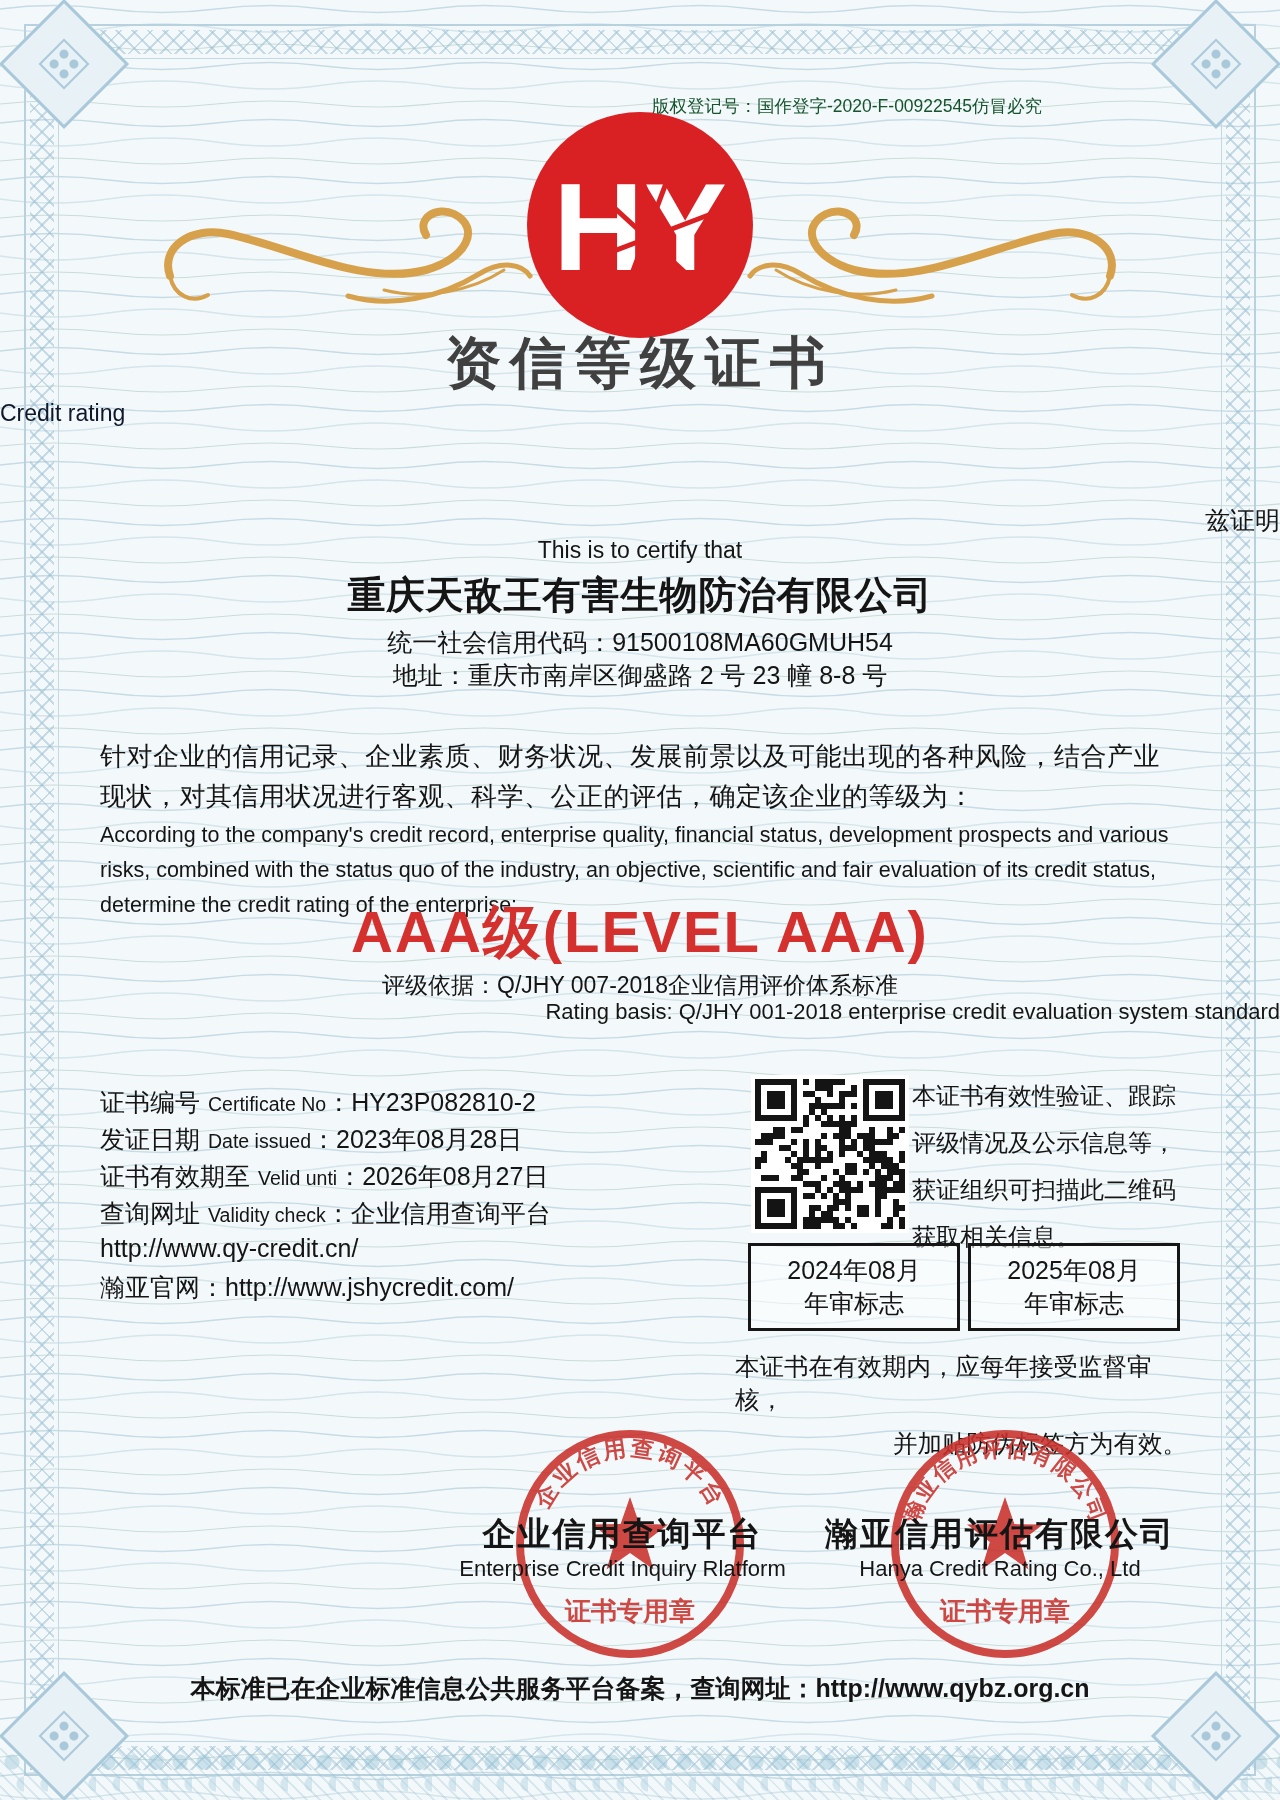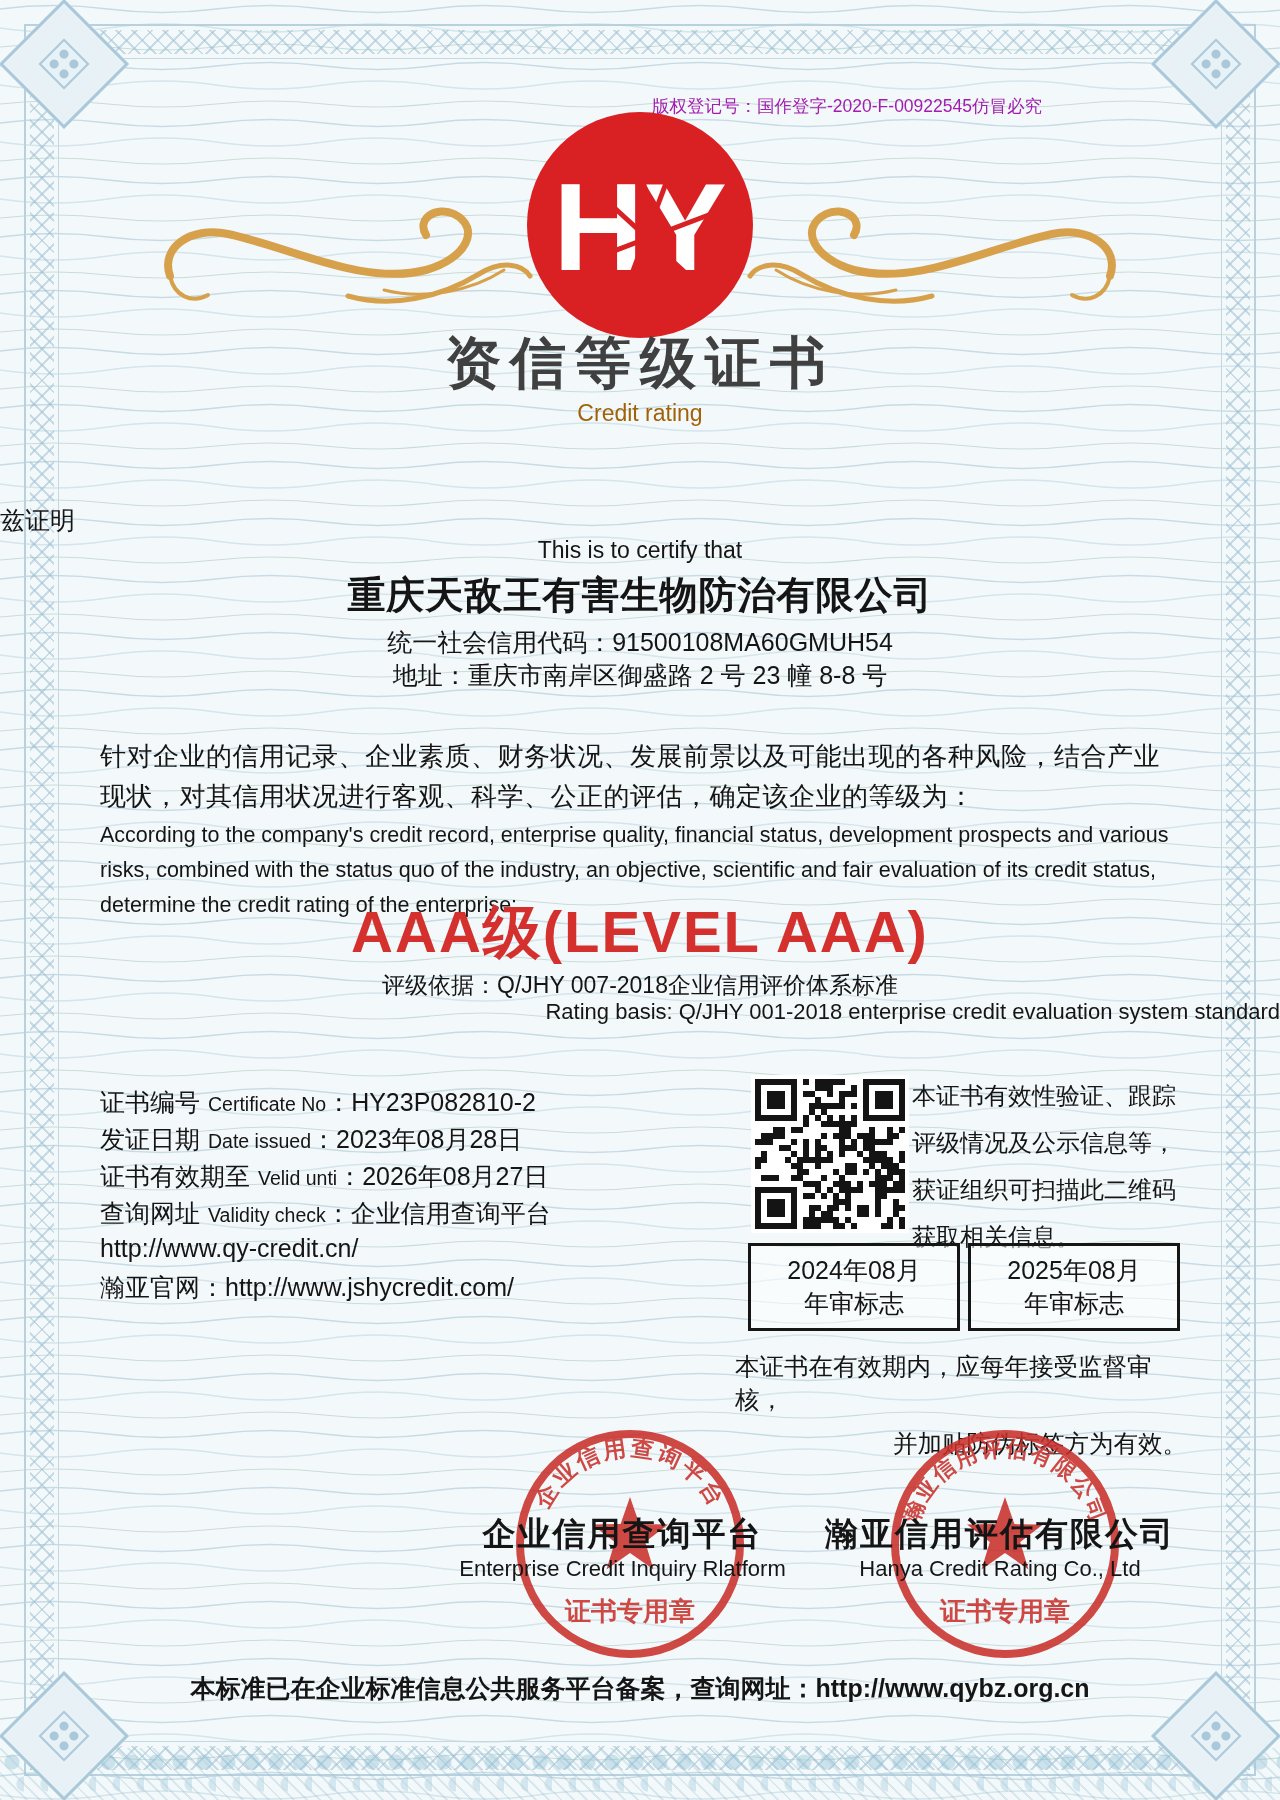--- a/index.html
+++ b/index.html
@@ -34,28 +34,28 @@
                radial-gradient(circle at 23px 23px,#a9c9da 4px,transparent 5px);}
   .c-tl{left:18px;top:18px;} .c-tr{right:18px;top:18px;}
   .c-bl{left:18px;bottom:18px;} .c-br{right:18px;bottom:18px;}
   .lace{position:absolute;left:0;right:0;bottom:0;height:52px;z-index:1;opacity:.75;
     background:
       radial-gradient(circle at 12px 14px, rgba(150,195,215,.55) 7px, transparent 8px),
       radial-gradient(circle at 24px 36px, rgba(150,195,215,.45) 7px, transparent 8px),
       repeating-linear-gradient(45deg, rgba(146,186,208,.35) 0 2px, transparent 2px 9px);
     background-size:24px 52px,24px 52px,auto;}
   
-  .copyright{top:94px;right:238px;font-size:17.5px;color:#a21caf;z-index:3;}
+  .copyright{top:94px;right:238px;font-size:17.5px;color:#14532d;z-index:3;}
   .logo{left:527px;top:112px;width:226px;height:226px;z-index:3;}
   .flourish{top:178px;width:385px;height:130px;z-index:2;}
   .fl-left{left:148px;} .fl-right{right:148px;transform:scaleX(-1);}
   .title{left:0;right:0;top:326px;text-align:center;font-size:56px;font-weight:700;
     letter-spacing:9px;color:#404040;z-index:3;}
-  .subtitle{left:0;right:0;top:400px;text-align:center;font-size:23px;color:#a16207;z-index:3;}
-  .certify-zh{left:0;right:0;top:504px;text-align:left;font-size:25px;z-index:3;}
+  .subtitle{left:0;right:0;top:400px;text-align:left;font-size:23px;color:#0f172a;z-index:3;}
+  .certify-zh{left:0;right:0;top:504px;text-align:right;font-size:25px;z-index:3;}
   .certify-en{left:0;right:0;top:537px;text-align:center;font-size:23px;z-index:3;}
   .company{left:0;right:0;top:570px;text-align:center;font-size:38px;font-weight:700;
     letter-spacing:1px;z-index:3;}
   .credit-code{left:0;right:0;top:626px;text-align:center;font-size:25px;z-index:3;}
   .address{left:0;right:0;top:659px;text-align:center;font-size:25px;z-index:3;}
   .para-zh{left:100px;width:1085px;top:736px;font-size:26px;line-height:40px;
     letter-spacing:.5px;z-index:3;}
   .para-en{left:100px;width:1085px;top:818px;font-size:21.5px;line-height:35px;z-index:3;}
   .rating{left:0;right:0;top:894px;text-align:center;font-size:58px;font-weight:800;
     letter-spacing:2px;z-index:3;}

